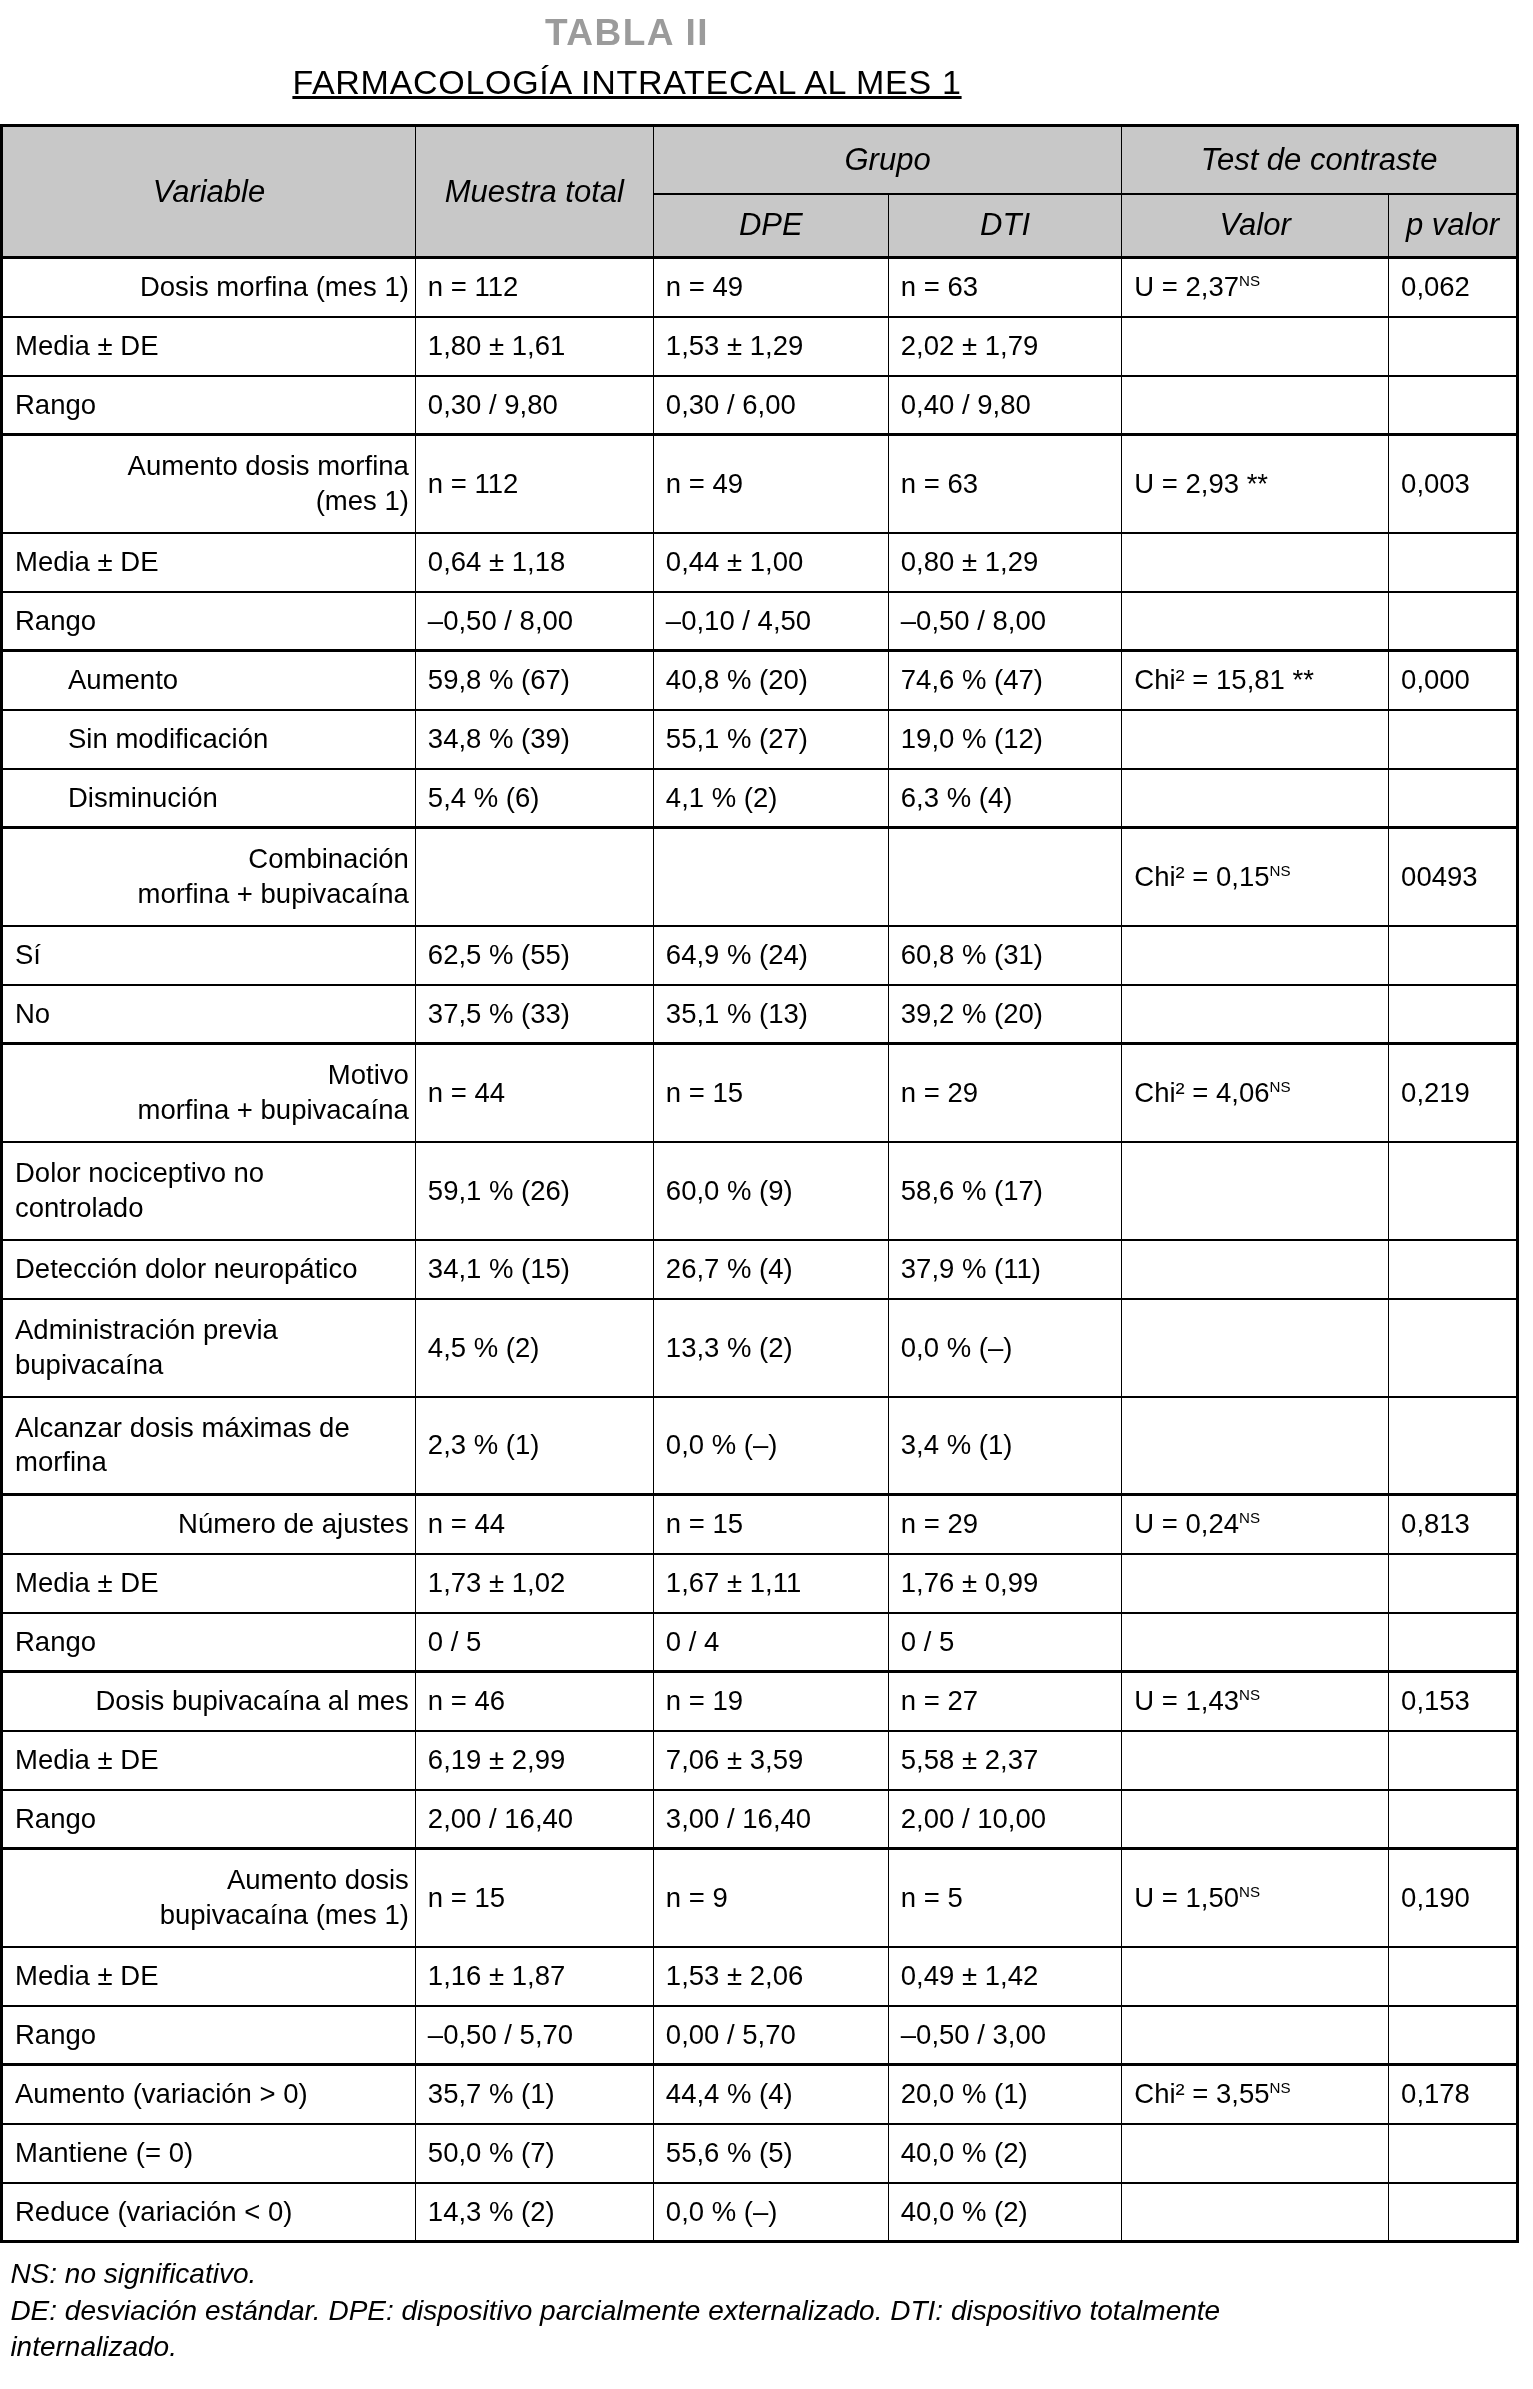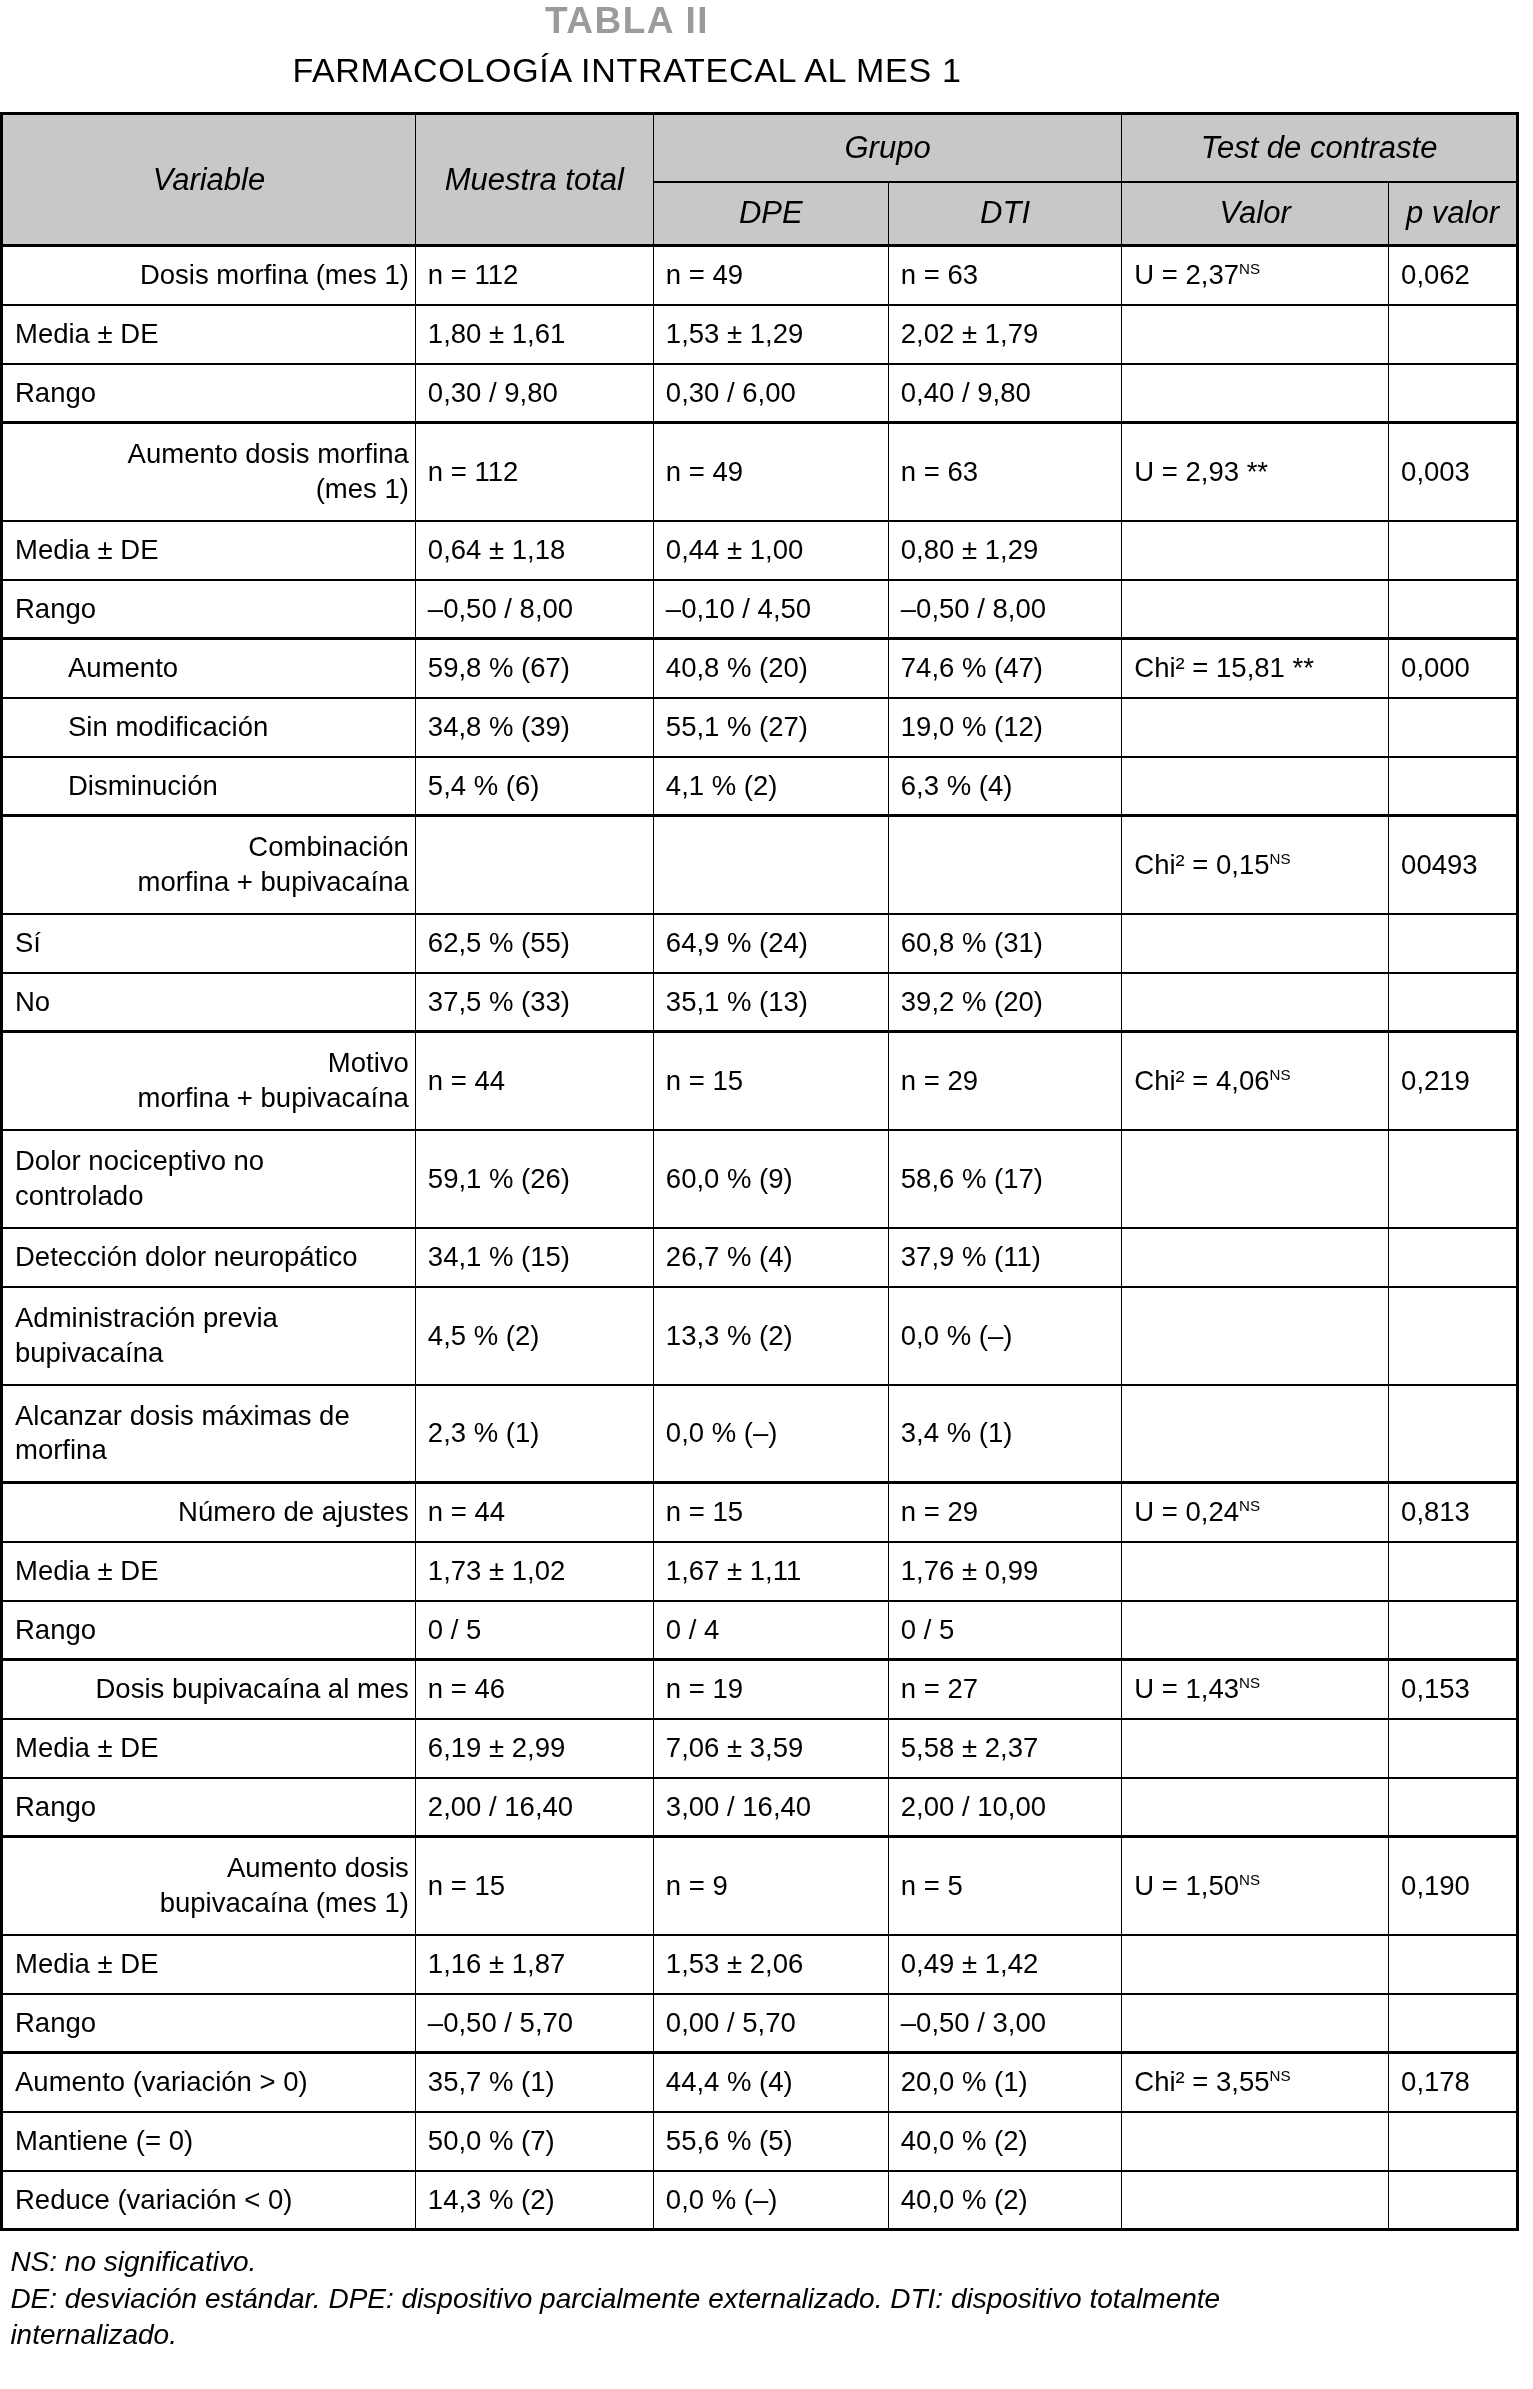--- a/index.html
+++ b/index.html
@@ -1,22 +1,22 @@
 <!DOCTYPE html>
 <html style="font-size:12px"><head>
 <meta charset="utf-8">
 <style>
   html, body { margin: 0; padding: 0; background: #ffffff; }
   body { width: 1534px; height: 2389px; overflow: hidden;
          font-family: "Liberation Sans", sans-serif; color: #000; }
-  .page { width: 1254px; height: 2389px; box-sizing: border-box; padding-top: 0; }
+  .page { width: 1254px; height: 2389px; box-sizing: border-box; padding-top: 12px; }
 
   .title-block { text-align: center; }
   .table-number { font-size: 37px; font-weight: bold; color: #9b9b9b; letter-spacing: 1.5px; }
-  .table-title  { font-size: 34px; font-weight: 400; color: #000; margin-top: 9px; letter-spacing: 0.7px; }
+  .table-title  { font-size: 34px; font-weight: 400; color: #000; margin-top: 9px; letter-spacing: 0.7px; text-decoration: underline; }
 
   table.main { border-collapse: collapse; table-layout: fixed;
                width: 1519px; margin: 22px auto 0 auto;
                border: 3.7px solid #000; }
   th, td { box-sizing: border-box; overflow: hidden; }
 
   thead th { background: #c8c8c8; font-style: italic; font-weight: normal;
              font-size: 31px; border: 1.5px solid #000; text-align: center;
              vertical-align: middle; padding: 0 4.5px; }
   thead tr.top th { height: 68px; }

